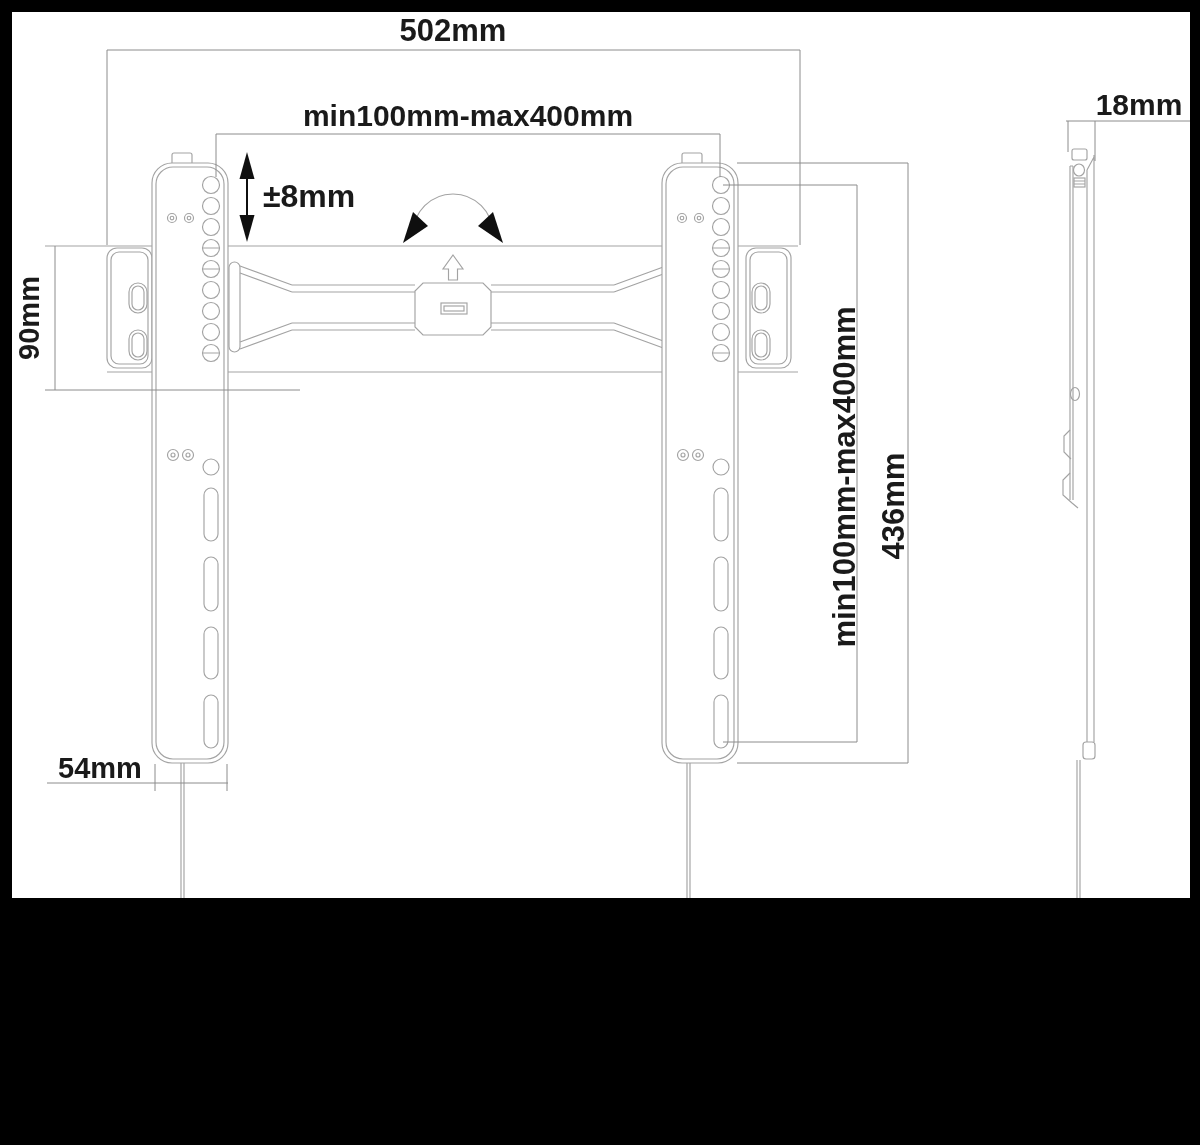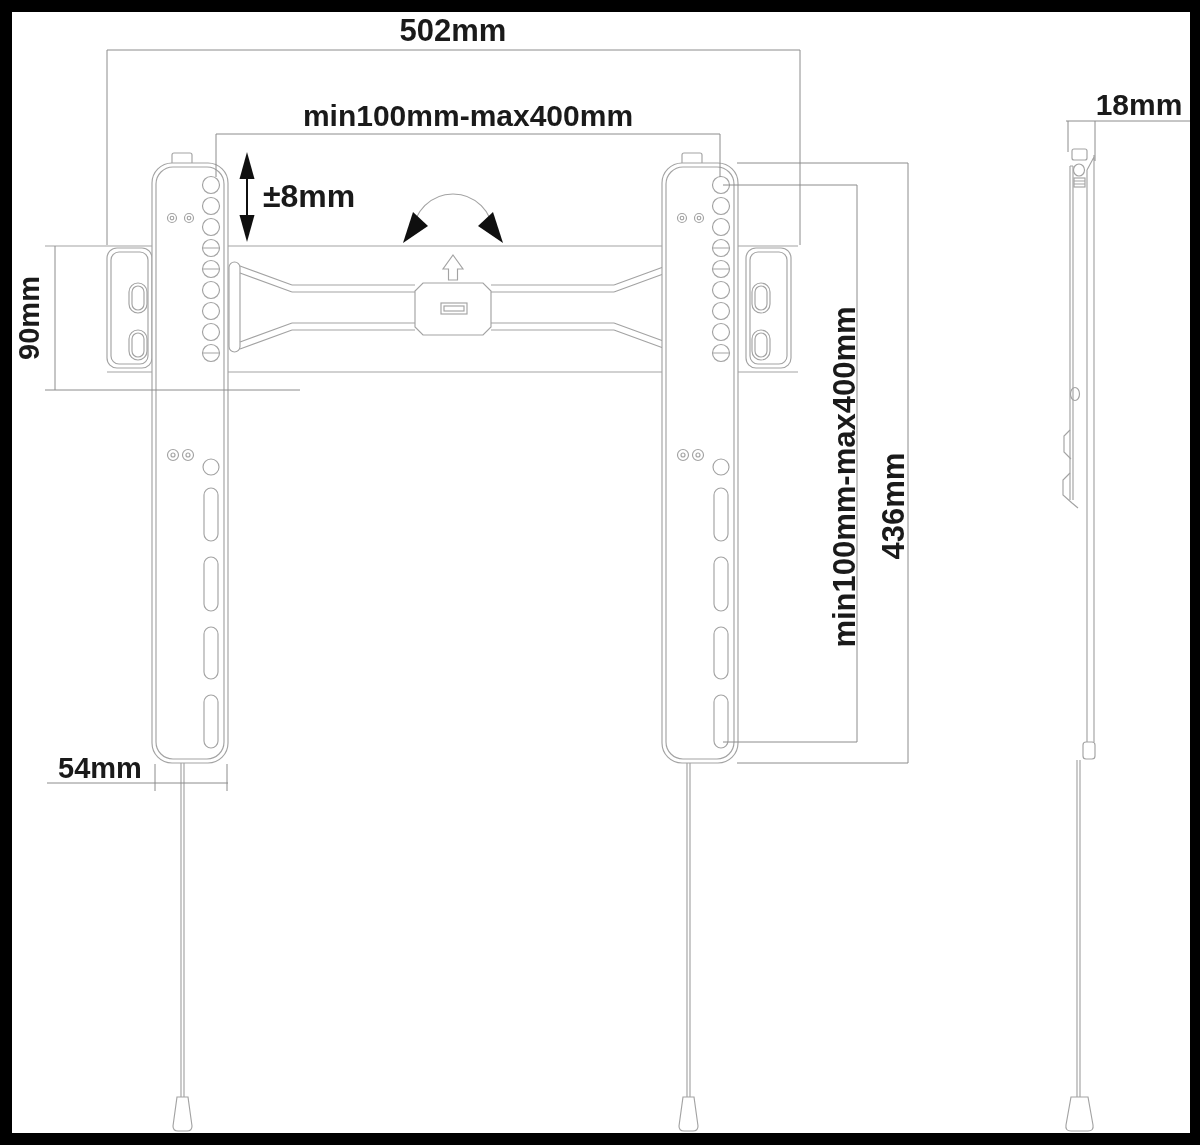--- a/index.html
+++ b/index.html
@@ -3,21 +3,21 @@
 <meta charset="utf-8">
 <style>
   :root{
     --frame:#000000;
     --paper:#ffffff;
     --part-line:#a3a3a3;
     --dim-line:#8c8c8c;
     --ink:#1a1a1a;
   }
   html,body{margin:0;padding:0;background:var(--frame);}
-  .stage{width:1200px;height:1145px;position:relative;background:var(--frame);overflow:hidden;}
+  .stage{width:1200px;height:898px;position:relative;background:var(--frame);overflow:hidden;}
   svg{display:block;}
   .part{stroke:var(--part-line);stroke-width:1.15;fill:none;}
   .part-filled{stroke:var(--part-line);stroke-width:1.15;fill:var(--paper);}
   .dim{stroke:var(--dim-line);stroke-width:1;fill:none;}
   .lbl{
     font-family:"Liberation Sans", sans-serif;
     font-weight:700;
     fill:var(--ink);
   }
   .head{fill:#0f0f0f;stroke:none;}

